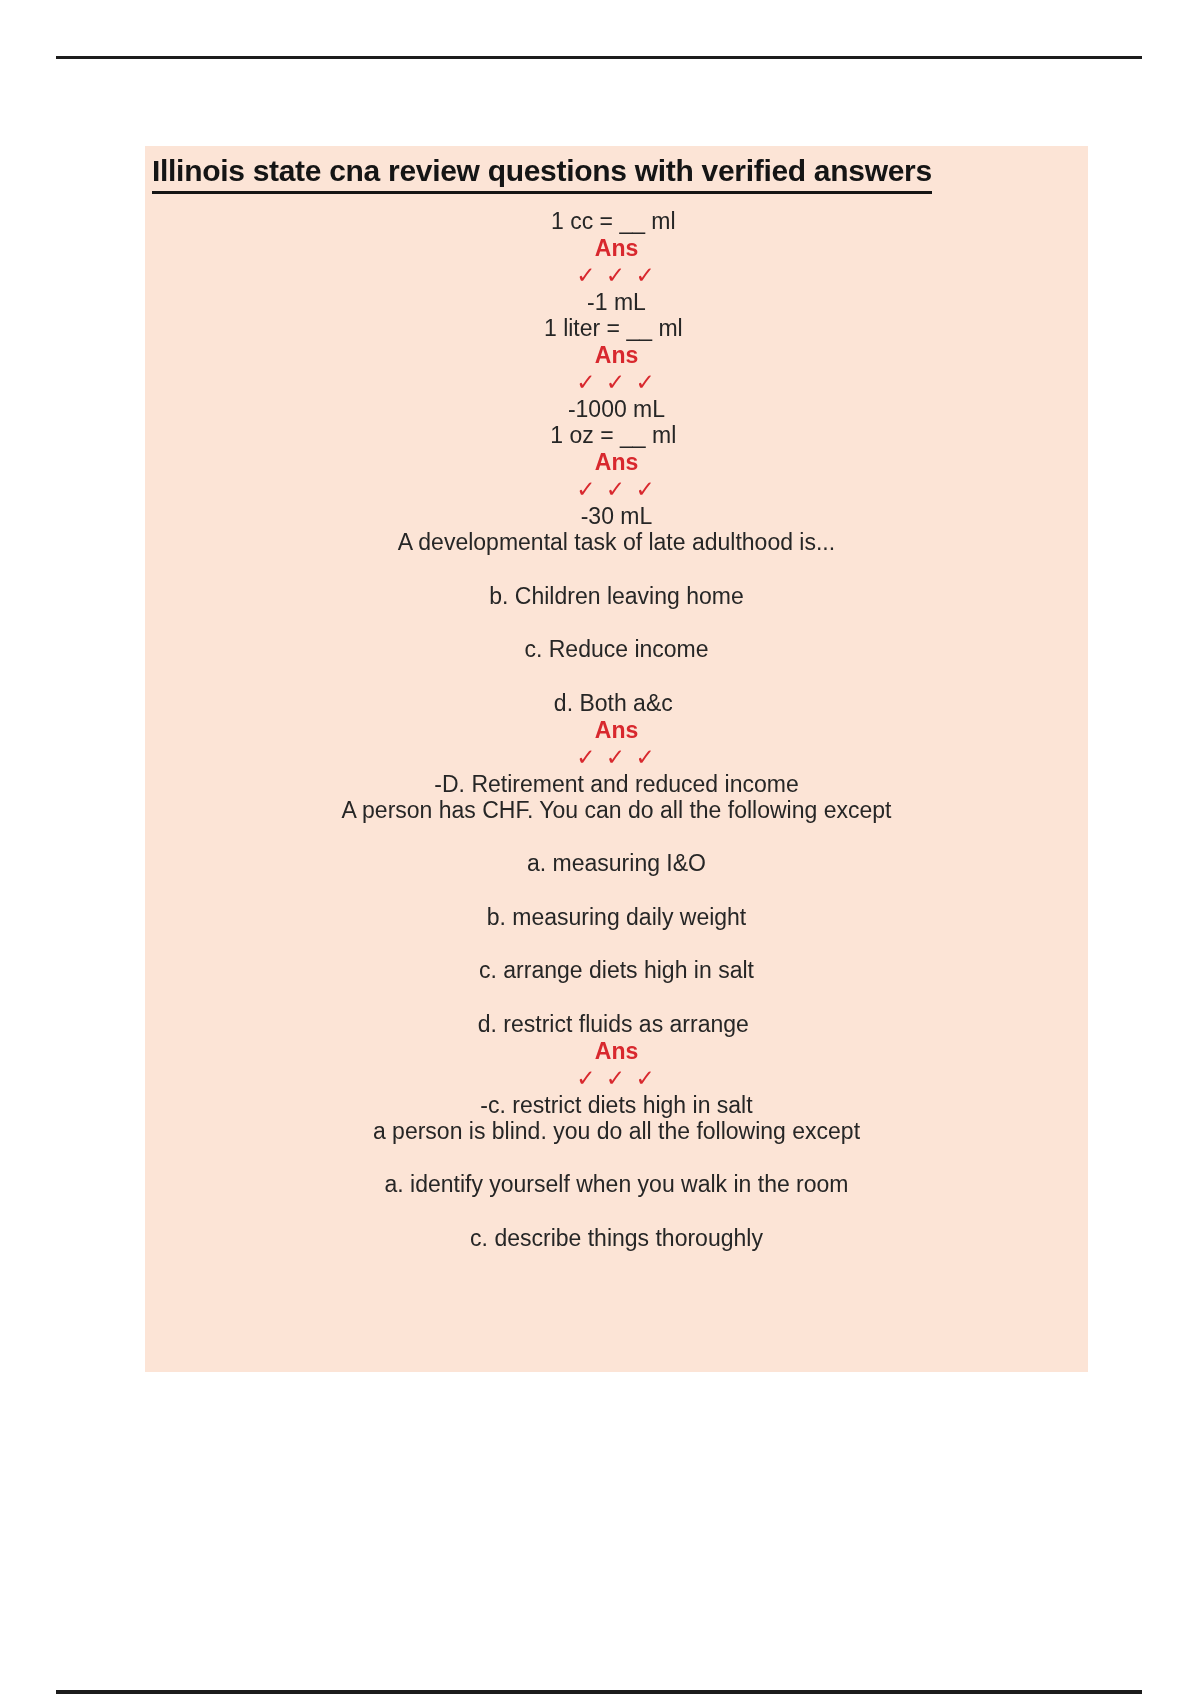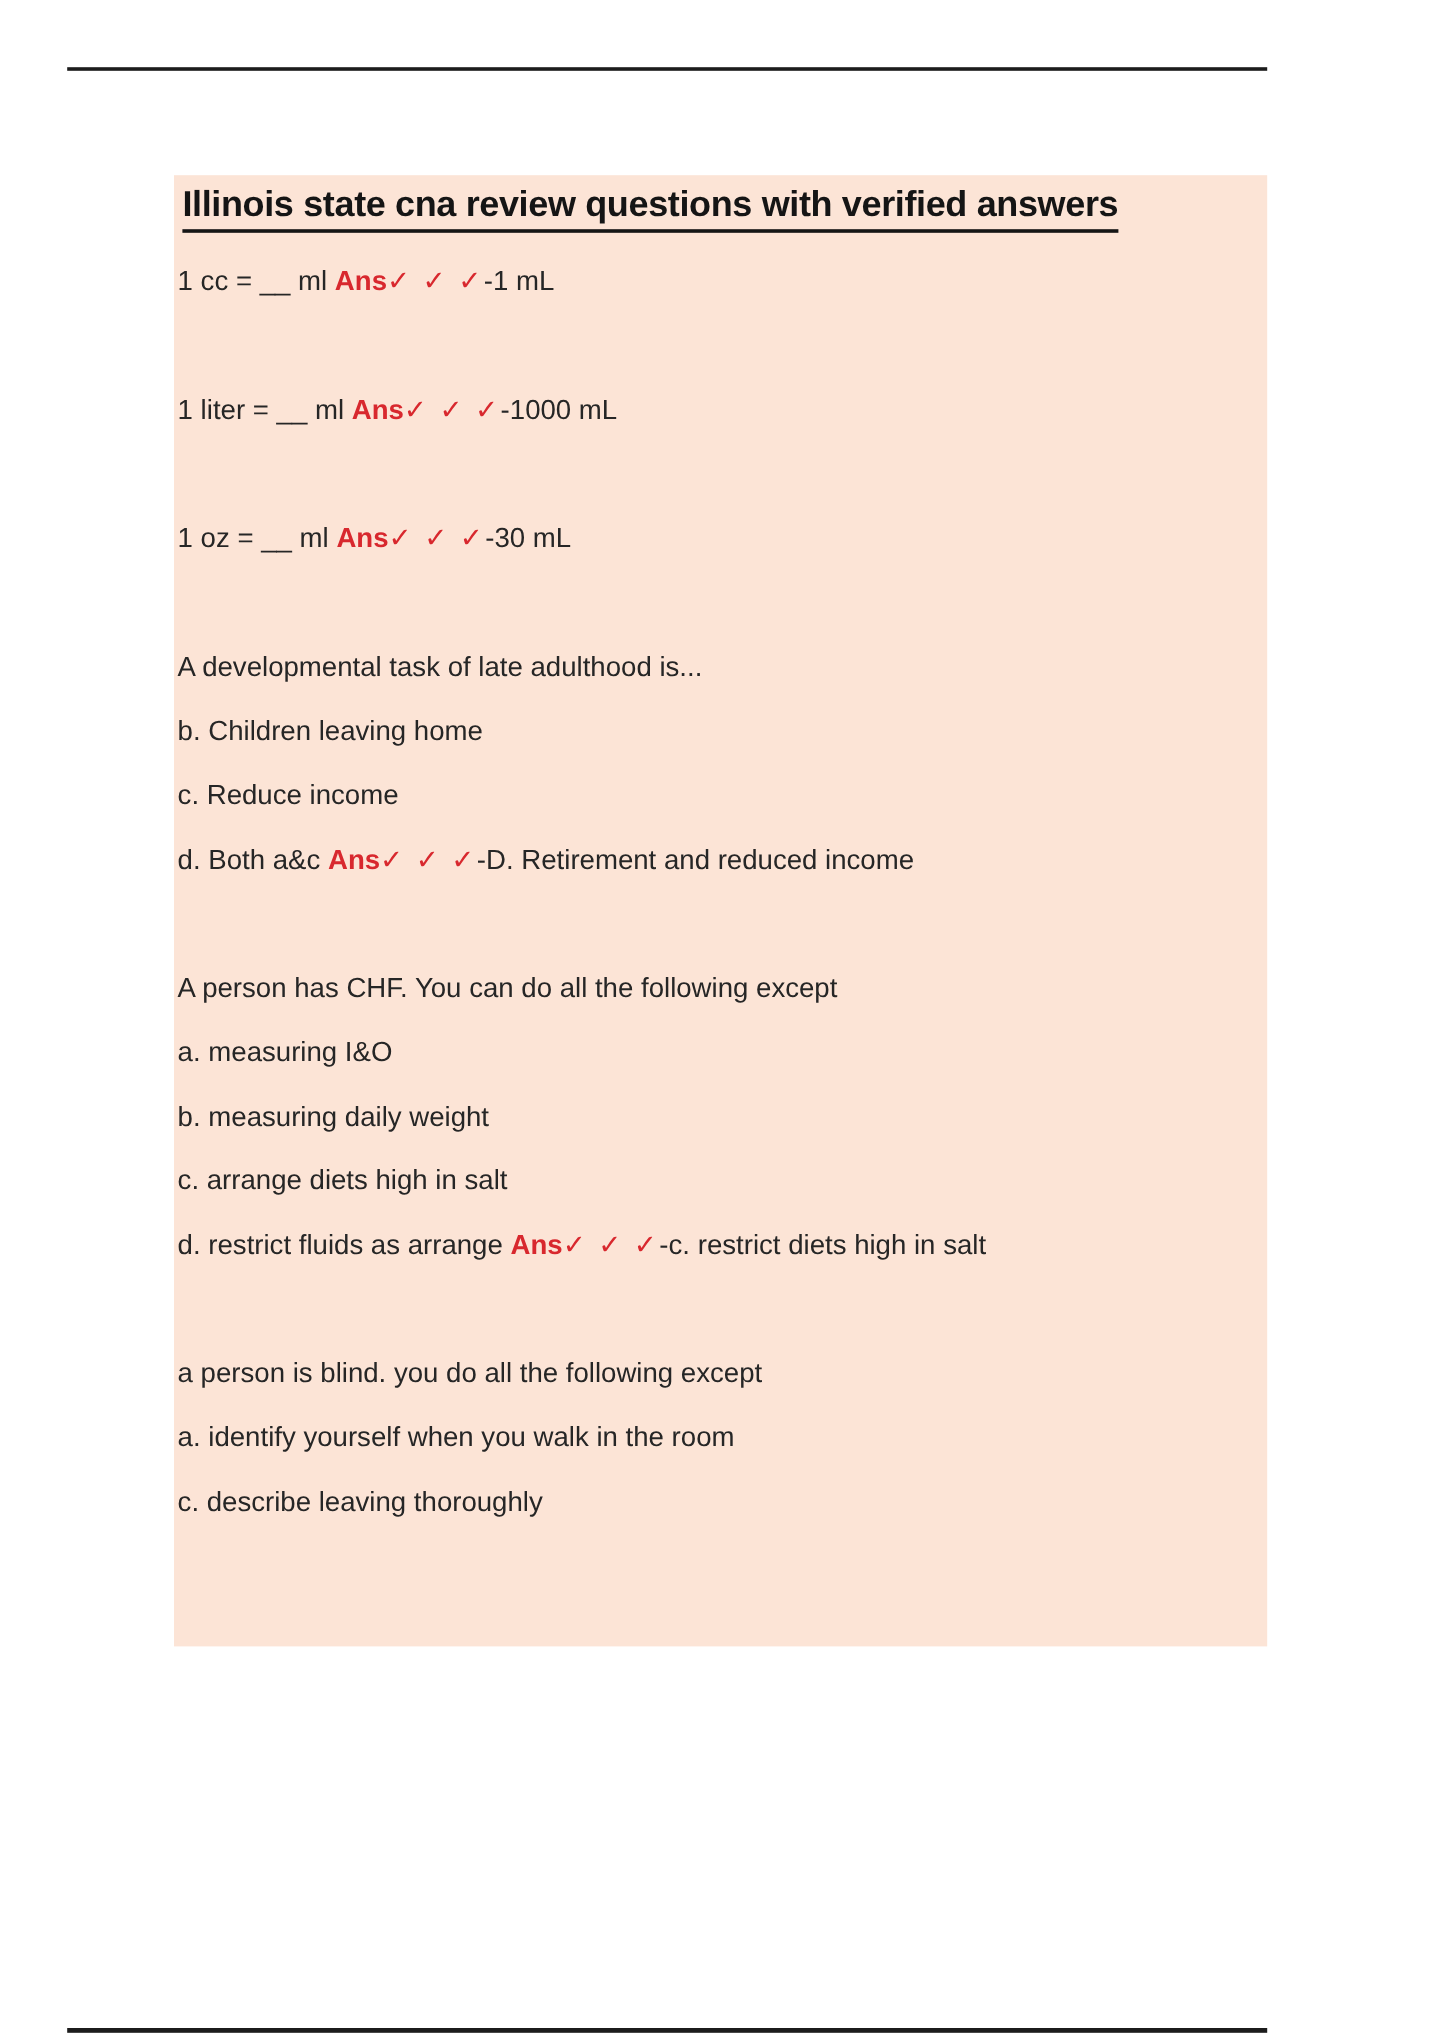--- a/index.html
+++ b/index.html
@@ -2,21 +2,21 @@
 <html style="--ans-red: #d8282e;"><head>
 <meta charset="utf-8">
 <style>
   html, body {
     margin: 0;
     padding: 0;
     background: #ffffff;
   }
   .page {
     position: relative;
-    width: 1056px;
+    width: 1200px;
     height: 1700px;
     background: #ffffff;
     overflow: hidden;
     font-family: "Liberation Sans", "DejaVu Sans", sans-serif;
   }
   .rule {
     position: absolute;
     left: 56px;
     width: 1086px;
     background: #1c1c1c;
@@ -47,20 +47,21 @@
     padding-bottom: 1px;
   }
   .line {
     height: 53.5px;
     display: flex;
     align-items: center;
     margin: 0;
     font-size: 23px;
     color: #262626;
     white-space: pre-wrap;
+    flex-direction: column;
   }
   .line .seg-ans {
     color: var(--ans-red, #d8282e);
     font-weight: bold;
   }
   .line .seg-check {
     color: var(--ans-red, #d8282e);
     font-weight: bold;
     letter-spacing: 2px;
   }
@@ -86,18 +87,18 @@
         <p class="line"><span>d. Both a&amp;c </span><span class="seg-ans">Ans</span><span class="seg-check">✓ ✓ ✓</span><span>-D. Retirement and reduced income</span></p>
         <p class="line"></p>
         <p class="line"><span>A person has CHF. You can do all the following except</span></p>
         <p class="line"><span>a. measuring I&amp;O</span></p>
         <p class="line"><span>b. measuring daily weight</span></p>
         <p class="line"><span>c. arrange diets high in salt</span></p>
         <p class="line"><span>d. restrict fluids as arrange </span><span class="seg-ans">Ans</span><span class="seg-check">✓ ✓ ✓</span><span>-c. restrict diets high in salt</span></p>
         <p class="line"></p>
         <p class="line"><span>a person is blind. you do all the following except</span></p>
         <p class="line"><span>a. identify yourself when you walk in the room</span></p>
-        <p class="line"><span>c. describe leaving thoroughly</span></p>
+        <p class="line"><span>c. describe things thoroughly</span></p>
       </div>
   </div>
 
   <div class="rule bottom"></div>
 </div>
 
 </body></html>

